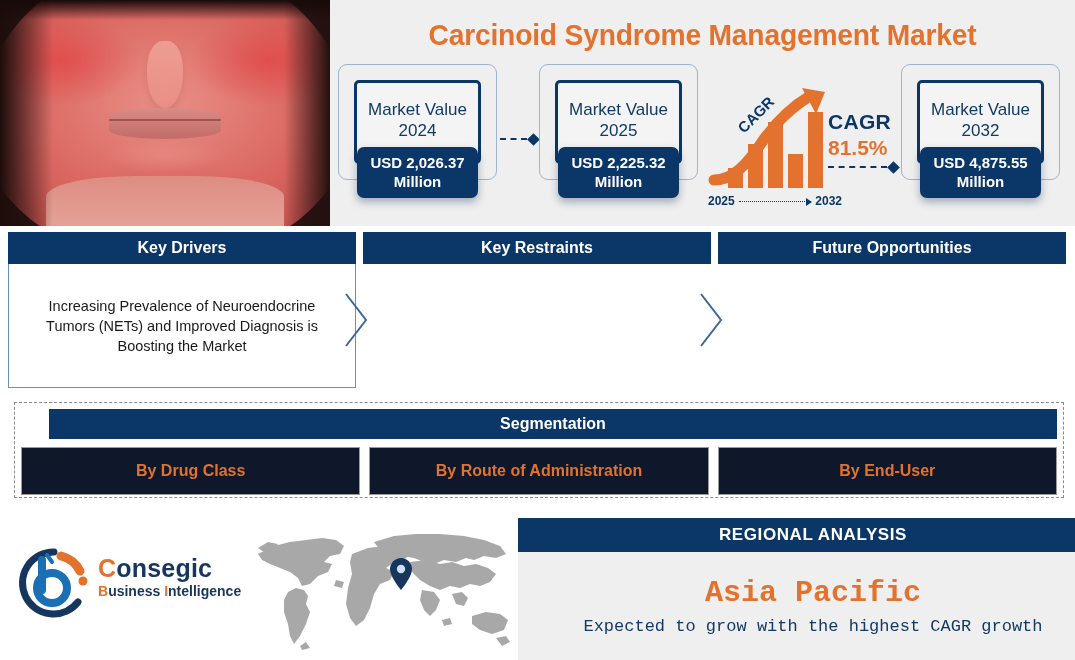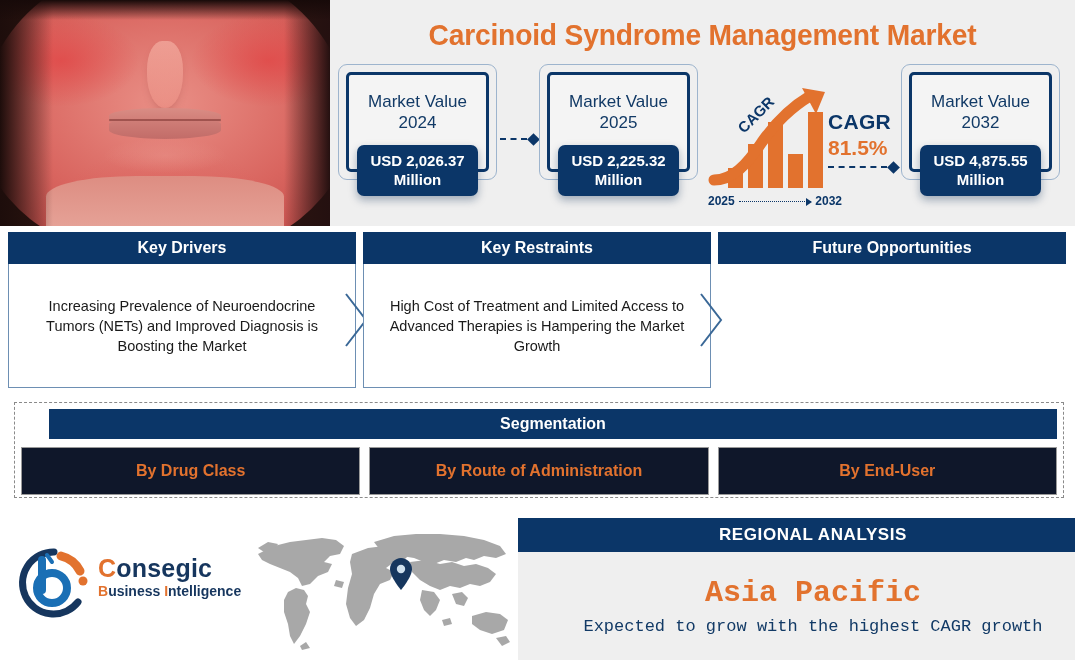--- a/index.html
+++ b/index.html
@@ -71,31 +71,31 @@
     display:flex;align-items:center;justify-content:center;
     color:#E2722E;font-size:30px;font-weight:bold;letter-spacing:-.2px;
     font-family:"Liberation Sans Narrow","Liberation Sans",sans-serif;
     transform:scaleX(.94);transform-origin:center;
   }
 
   
   .mv{
     position:absolute;top:64px;height:116px;
     border:1px solid #9db4cd;border-radius:9px;background:#efefef;
-    box-sizing:border-box;padding:7px;
+    box-sizing:border-box;padding:15px;
   }
   .mv-inner{
     width:100%;height:100%;box-sizing:border-box;
     border:3px solid #0b3668;border-radius:5px;background:#f4f4f4;
     display:flex;flex-direction:column;align-items:center;justify-content:flex-start;
     padding-top:16px;
   }
   .mv-label{color:#123a66;font-size:17px;line-height:21px;text-align:center;font-weight:400;}
   .mv-val{
-    margin-top:12px;background:#0b3668;color:#ffffff;border-radius:7px;
+    margin-top:6px;background:#0b3668;color:#ffffff;border-radius:7px;
     padding:6px 13px 7px;text-align:center;font-weight:bold;font-size:15px;line-height:19px;
     box-shadow:0 4px 9px rgba(10,40,80,.35);
   }
   #mv2024{left:338px;width:159px;}
   #mv2025{left:539px;width:159px;}
   #mv2032{left:901px;width:159px;}
 
   
   .conn{position:absolute;height:10px;display:flex;align-items:center;}
   .conn .dash{flex:1;height:0;border-top:2px dashed #0b3668;}
@@ -272,21 +272,20 @@
     <div class="panel-head">Key Drivers</div>
     <div class="panel-body">Increasing Prevalence of Neuroendocrine Tumors (NETs) and Improved Diagnosis is Boosting the Market</div>
   </div>
 
   <svg class="chev" id="chev1" viewBox="0 0 26 56">
     <polyline points="2,2 22,28 2,54" fill="none" stroke="#3a6897" stroke-width="2"></polyline>
   </svg>
 
   <div class="panel" id="panelRestraints">
     <div class="panel-head">Key Restraints</div>
-    <div class="panel-body">High Cost of Treatment and Limited Access to Advanced Therapies is Hampering the Market Growth</div>
   </div>
 
   <svg class="chev" id="chev2" viewBox="0 0 26 56">
     <polyline points="2,2 22,28 2,54" fill="none" stroke="#3a6897" stroke-width="2"></polyline>
   </svg>
 
   <div class="panel" id="panelOpps">
     <div class="panel-head">Future Opportunities</div>
   </div>
 

